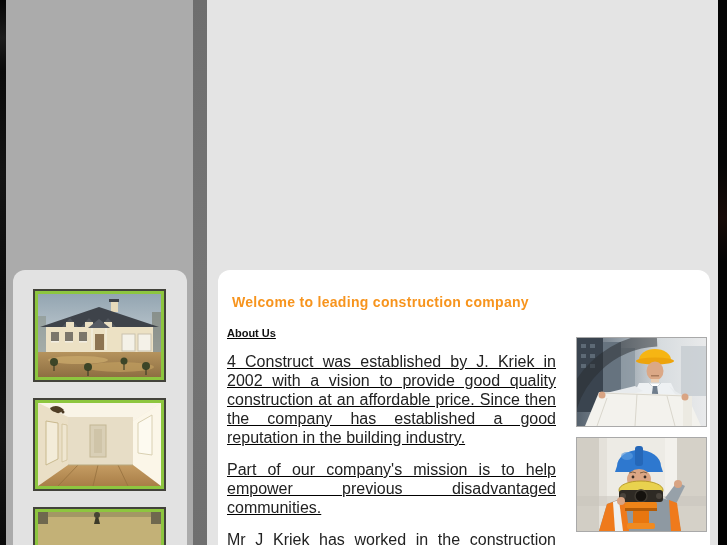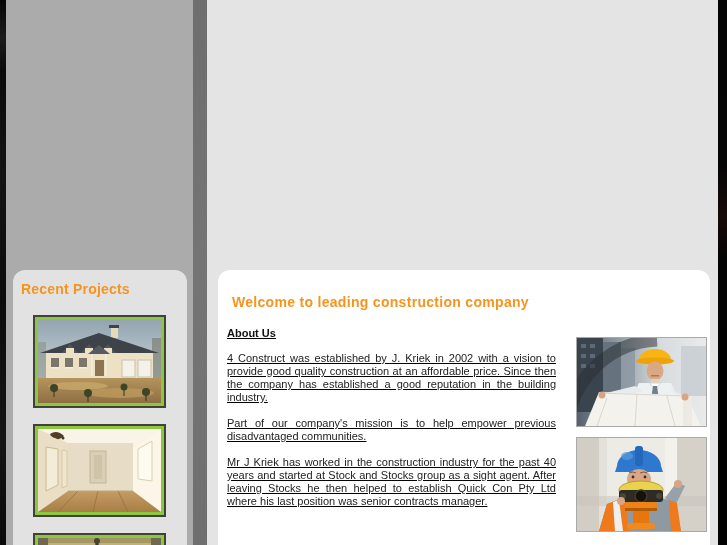--- a/index.html
+++ b/index.html
@@ -30,37 +30,36 @@
   .content-panel{
     position:absolute;left:218px;top:270px;width:492px;height:275px;
     background:#ffffff;border-radius:12px 12px 0 0;overflow:hidden;
   }
   .content-panel h1{
     margin:12px;padding:13px 0 0 2px;font-size:14px;line-height:14px;
     font-weight:bold;color:#f7941d;letter-spacing:.3px;
   }
   .text-col{margin:18px 0 0 9px;width:329px;text-decoration:underline;}
   .text-col h3{margin:0;font-size:11px;line-height:12px;font-weight:bold;color:#111;}
-  .text-col p{margin:13px 0 0;font-size:11px;line-height:13px;text-align:justify;color:#222;}
+  .text-col p{margin:13px 0 0;font-size:16px;line-height:19px;text-align:justify;color:#222;}
 
   .photo-stack{position:absolute;left:358px;top:67px;}
   .photo{margin:0 0 10px;width:129px;border:1px solid #a9a9a9;background:#fff;}
   .photo svg{display:block;}
 </style>
 </head>
 <body>
 
 <div class="band strip-left"></div>
 <div class="band col-gray"></div>
 <div class="band divider"></div>
 <div class="band bg-light"></div>
 <div class="band strip-right"></div>
 
 <aside class="sidebar-panel">
-  <h2>Recent Projects</h2>
   <div class="thumbs">
 
     <a class="thumb" href="#" aria-label="New residential house exterior">
       <span class="thumb-inner">
         <svg width="123" height="83" viewBox="0 0 123 83">
           <defs>
             <linearGradient id="sky" x1="0" y1="0" x2="0" y2="1">
               <stop offset="0" stop-color="#93a5b1"></stop>
                 <stop offset="1" stop-color="#ccd4d9"></stop>
             </linearGradient>

